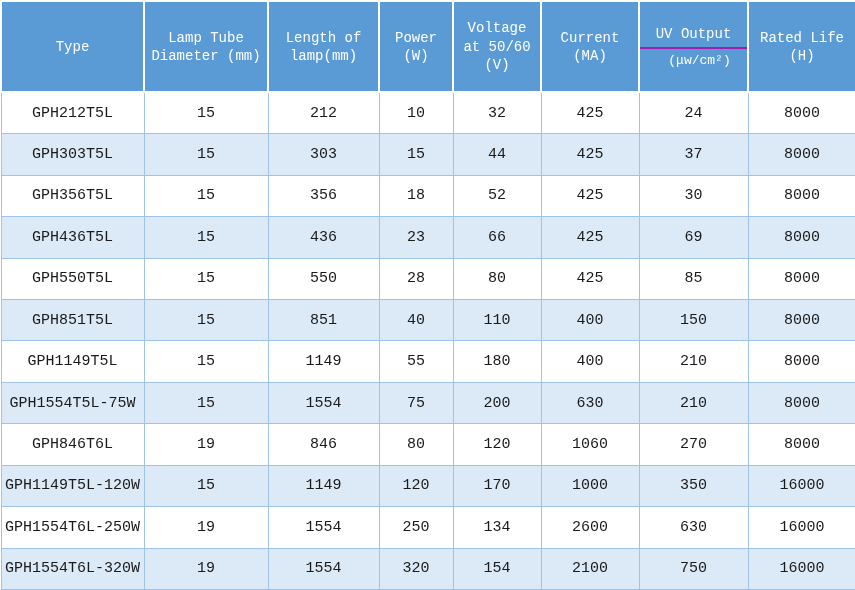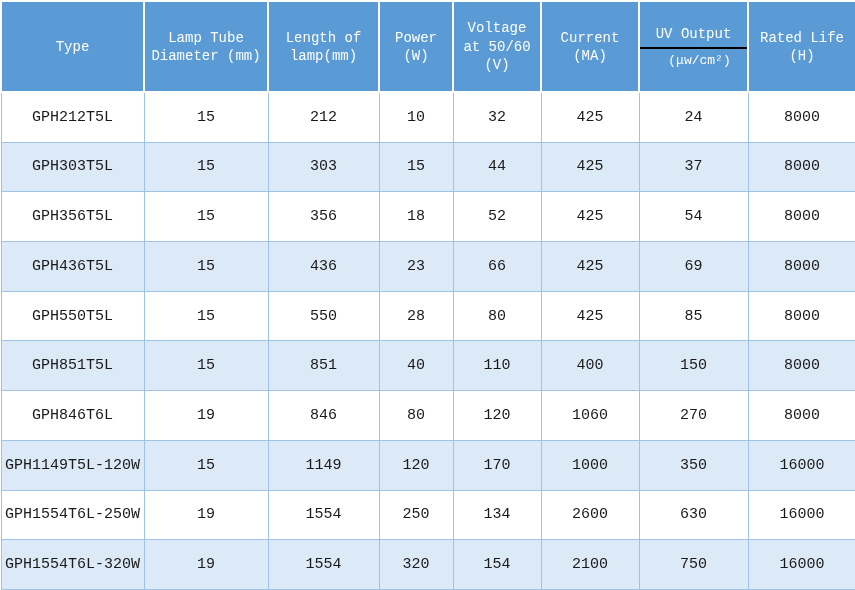--- a/index.html
+++ b/index.html
@@ -37,21 +37,21 @@
   .uv-wrap {
     display: flex;
     flex-direction: column;
     height: 53px;
   }
   .uv-top {
     flex: 1.15;
     display: flex;
     align-items: center;
     justify-content: center;
-    border-bottom: 2px solid #000000;
+    border-bottom: 2px solid #a21caf;
   }
   .uv-bottom {
     flex: 1;
     display: flex;
     align-items: center;
     justify-content: center;
     font-size: 13px;
     margin-left: 12px;
   }
   td {
@@ -126,21 +126,21 @@
           <td>37</td>
           <td>8000</td>
         </tr>
         <tr>
           <td>GPH356T5L</td>
           <td>15</td>
           <td>356</td>
           <td>18</td>
           <td>52</td>
           <td>425</td>
-          <td>54</td>
+          <td>30</td>
           <td>8000</td>
         </tr>
         <tr>
           <td>GPH436T5L</td>
           <td>15</td>
           <td>436</td>
           <td>23</td>
           <td>66</td>
           <td>425</td>
           <td>69</td>
@@ -157,20 +157,40 @@
           <td>8000</td>
         </tr>
         <tr>
           <td>GPH851T5L</td>
           <td>15</td>
           <td>851</td>
           <td>40</td>
           <td>110</td>
           <td>400</td>
           <td>150</td>
+          <td>8000</td>
+        </tr>
+        <tr>
+          <td>GPH1149T5L</td>
+          <td>15</td>
+          <td>1149</td>
+          <td>55</td>
+          <td>180</td>
+          <td>400</td>
+          <td>210</td>
+          <td>8000</td>
+        </tr>
+        <tr>
+          <td>GPH1554T5L-75W</td>
+          <td>15</td>
+          <td>1554</td>
+          <td>75</td>
+          <td>200</td>
+          <td>630</td>
+          <td>210</td>
           <td>8000</td>
         </tr>
         <tr>
           <td>GPH846T6L</td>
           <td>19</td>
           <td>846</td>
           <td>80</td>
           <td>120</td>
           <td>1060</td>
           <td>270</td>

